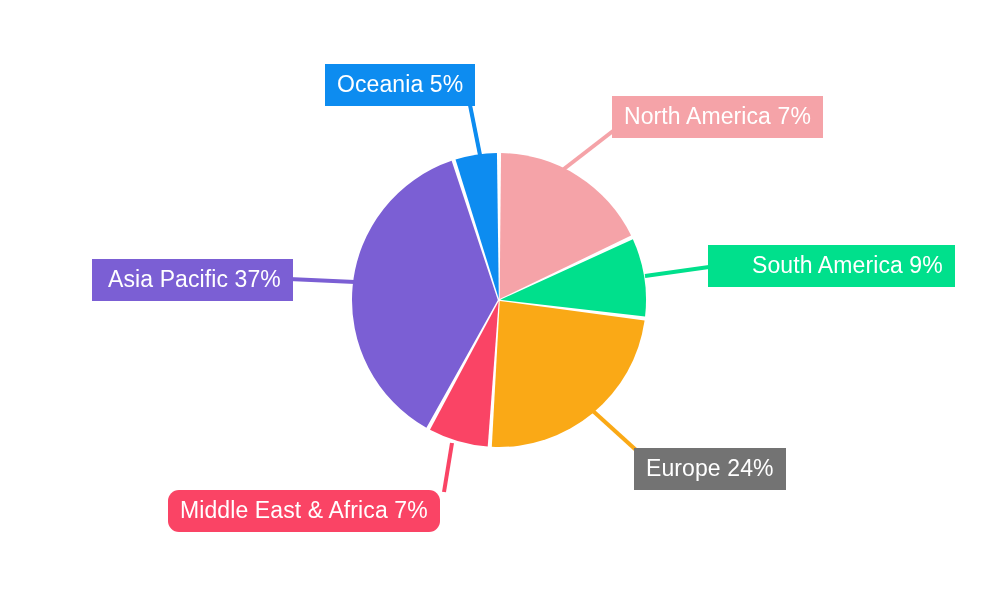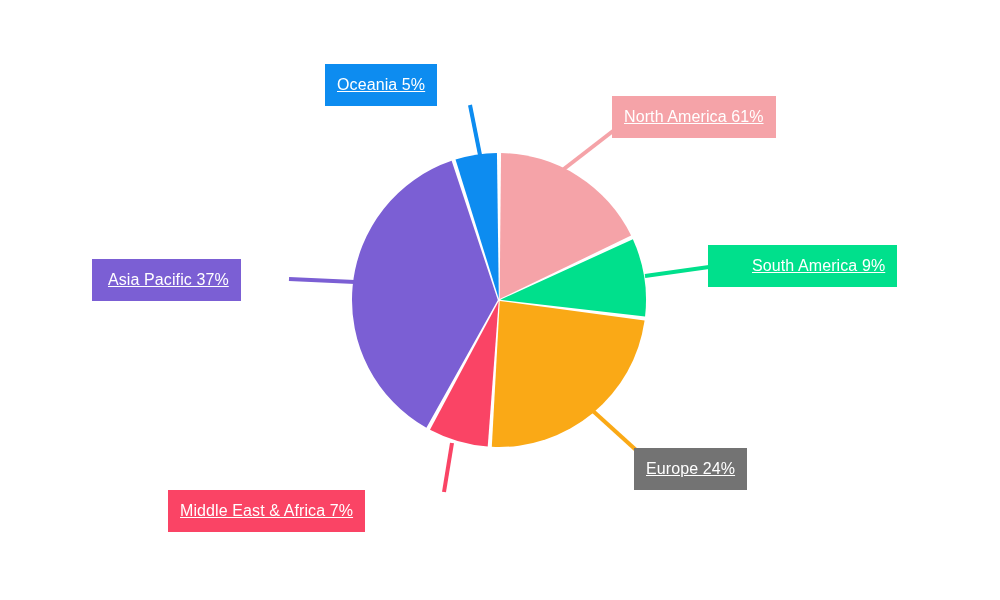--- a/index.html
+++ b/index.html
@@ -27,27 +27,26 @@
     top: 0;
     width: 1000px;
     height: 600px;
     display: block;
   }
   .slice-label {
     position: absolute;
     display: inline-block;
     color: #ffffff;
     font-family: "Liberation Sans", sans-serif;
-    font-size: 16px;
+    font-size: 23px;
     line-height: 21px;
     padding: 10px 12px 11px 12px;
     white-space: nowrap;
     box-sizing: border-box;
     letter-spacing: 0.1px;
-    text-decoration: underline;
   }
 </style>
 </head>
 <body>
 
 <div id="chart-root">
 
   <svg id="pie-svg" viewBox="0 0 1000 600">
     <g id="leader-line-group">
         <line x1="560" y1="172" x2="613" y2="131" stroke="#F5A3A8" stroke-width="4"></line>
@@ -61,21 +60,21 @@
         <path d="M 499.64 298.99 L 501.05 153.01 A 147 147 0 0 1 631.12 235.56 Z" fill="#F5A3A8"></path>
         <path d="M 500.19 299.81 L 632.87 239.27 A 147 147 0 0 1 645.08 316.39 Z" fill="#00E08C"></path>
         <path d="M 499.76 300.92 L 644.57 320.46 A 147 147 0 0 1 491.82 446.82 Z" fill="#FAA916"></path>
         <path d="M 498.67 301.15 L 487.72 446.57 A 147 147 0 0 1 429.99 429.79 Z" fill="#FA4465"></path>
         <path d="M 497.81 299.89 L 426.39 427.82 A 147 147 0 0 1 451.63 160.84 Z" fill="#7B5FD4"></path>
         <path d="M 498.81 298.81 L 455.53 159.57 A 147 147 0 0 1 496.95 153.01 Z" fill="#0D8CF0"></path>
       </g>
   </svg>
 
   <div id="label-layer">
-      <div class="slice-label" style="left: 612px; top: 96px; background: rgb(245, 163, 168);">North America 61%</div>
+      <div class="slice-label" style="left: 612px; top: 96px; background: rgb(245, 163, 168);">North America 7%</div>
       <div class="slice-label" style="left: 708px; top: 245px; background: rgb(0, 224, 140); padding-left: 44px;">South America 9%</div>
       <div class="slice-label" style="left: 634px; top: 448px; background: #737373;">Europe 24%</div>
-      <div class="slice-label" style="left: 168px; top: 490px; background: rgb(250, 68, 101);">Middle East &amp; Africa 7%</div>
+      <div class="slice-label" style="left: 168px; top: 490px; background: rgb(250, 68, 101); border-radius: 11px;">Middle East &amp; Africa 7%</div>
       <div class="slice-label" style="left: 92px; top: 259px; background: rgb(123, 95, 212); padding-left: 16px;">Asia Pacific 37%</div>
       <div class="slice-label" style="left: 325px; top: 64px; background: rgb(13, 140, 240);">Oceania 5%</div>
     </div>
 
 </div>
 
 </body></html>

